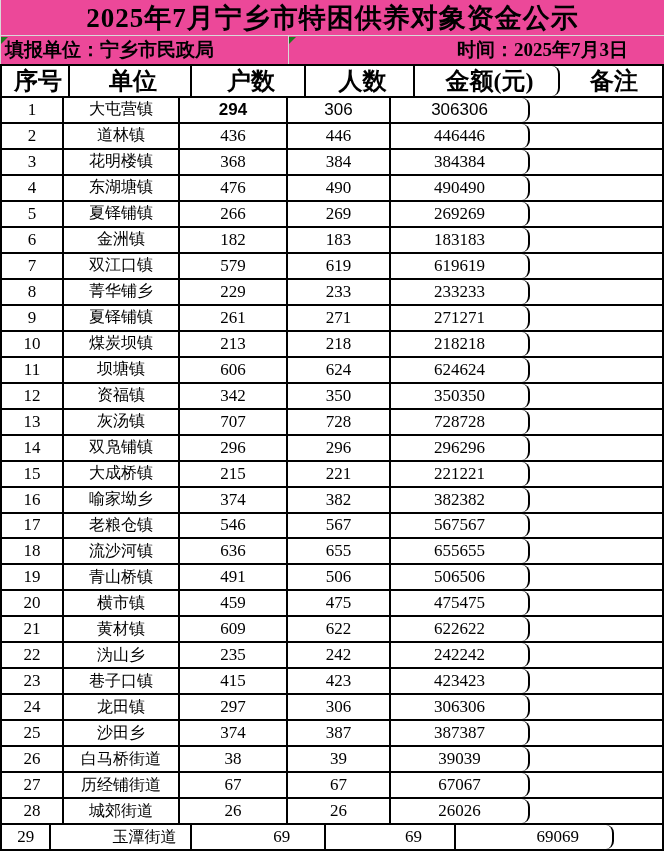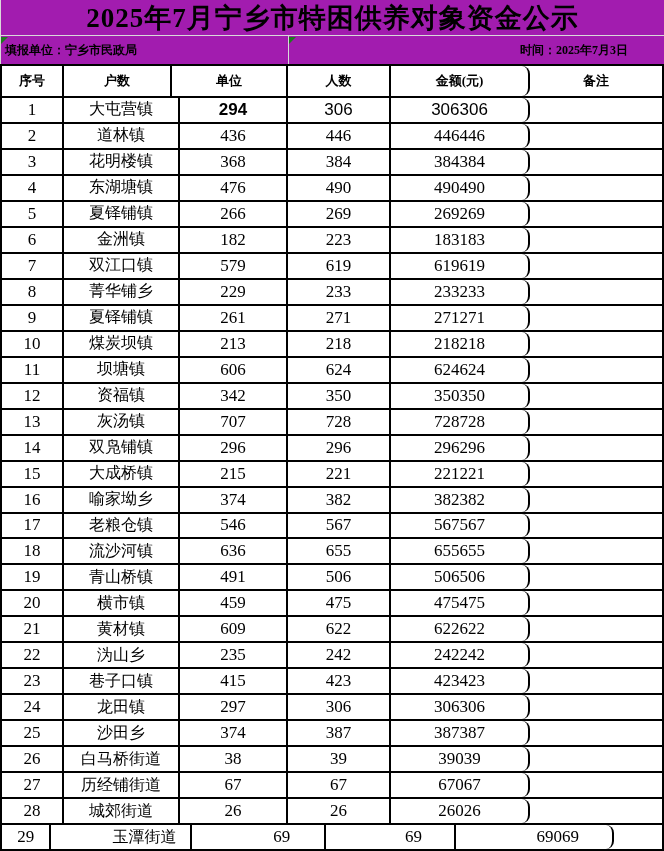--- a/index.html
+++ b/index.html
@@ -2,54 +2,54 @@
 <html><head>
 <meta charset="utf-8">
 <style>
   * { margin:0; padding:0; box-sizing:border-box; }
   html,body { background:#ffffff; }
   body {
     width:664px; height:851px; overflow:hidden;
     font-family:"Liberation Serif","DejaVu Serif",serif;
     color:#000;
   }
-  .sheet { position:relative; width:664px; height:851px; background:#a21caf; }
+  .sheet { position:relative; width:664px; height:851px; background:#ec4899; }
 
   
   .title-row {
     height:36px; display:flex; align-items:center; justify-content:center;
     font-weight:bold; font-size:27px; letter-spacing:1px;
     border-left:1px solid #d9d9d9; border-bottom:1px solid #d9d9d9;
   }
 
   
   .info-row {
     position:relative; height:28px; display:flex;
     border-left:1px solid #d9d9d9;
-    font-weight:bold; font-size:12px;
+    font-weight:bold; font-size:19px;
   }
   .info-left  { width:287px; display:flex; align-items:center; padding-left:4px; }
   .info-right { flex:1; display:flex; align-items:center; justify-content:flex-end;
                 padding-right:36px; border-left:1px solid #d9d9d9; }
   .corner-tri {
     position:absolute; top:1px; width:0; height:0;
     border-top:7px solid #1e7a1e; border-right:7px solid transparent;
   }
   .tri-a { left:0; }
   .tri-b { left:288px; }
 
   
   .grid {
     position:absolute; left:0; top:64px; width:664px; height:787px;
     border:2px solid #000; display:flex; flex-direction:column; background:#fff;
   }
   .row { display:flex; border-bottom:2px solid #000; min-height:0; }
   .row:last-child { border-bottom:none;gap:48px; }
   .hdr-row { height:32px; flex:none; font-weight:bold; }
-  .hdr-row .cell { font-size:13px; }
+  .hdr-row .cell { font-size:24px;margin-left:6px; }
   .data-row { flex:1; }
   .cell {
     display:flex; align-items:center; justify-content:center;
     border-right:2px solid #000; overflow:hidden; white-space:nowrap;
   }
   .cell:last-child { border-right:none; }
   .c-seq  { width:62px;  font-size:17px; }
   .c-unit { width:116px; font-size:16px; }
   .c-hh   { width:108px; font-size:17px; }
   .c-pp   { width:103px; font-size:17px; }
@@ -68,22 +68,22 @@
   <div class="info-row">
     <span class="corner-tri tri-a"></span>
     <span class="corner-tri tri-b"></span>
     <div class="info-left">填报单位：宁乡市民政局</div>
     <div class="info-right">时间：2025年7月3日</div>
   </div>
 
   <div class="grid">
     <div class="row hdr-row">
       <div class="cell c-seq">序号</div>
+      <div class="cell c-unit">单位</div>
       <div class="cell c-hh">户数</div>
-      <div class="cell c-unit">单位</div>
       <div class="cell c-pp">人数</div>
       <div class="cell c-amt">金额(元)</div>
       <div class="cell c-note">备注</div>
     </div>
 
   <div class="row data-row">
     <div class="cell c-seq">1</div>
     <div class="cell c-unit">大屯营镇</div>
     <div class="cell c-hh sans bold">294</div>
     <div class="cell c-pp sans">306</div>
@@ -124,21 +124,21 @@
     <div class="cell c-hh">266</div>
     <div class="cell c-pp">269</div>
     <div class="cell c-amt">269269</div>
     <div class="cell c-note"></div>
   </div>
 
   <div class="row data-row">
     <div class="cell c-seq">6</div>
     <div class="cell c-unit">金洲镇</div>
     <div class="cell c-hh">182</div>
-    <div class="cell c-pp">223</div>
+    <div class="cell c-pp">183</div>
     <div class="cell c-amt">183183</div>
     <div class="cell c-note"></div>
   </div>
 
   <div class="row data-row">
     <div class="cell c-seq">7</div>
     <div class="cell c-unit">双江口镇</div>
     <div class="cell c-hh">579</div>
     <div class="cell c-pp">619</div>
     <div class="cell c-amt">619619</div>

